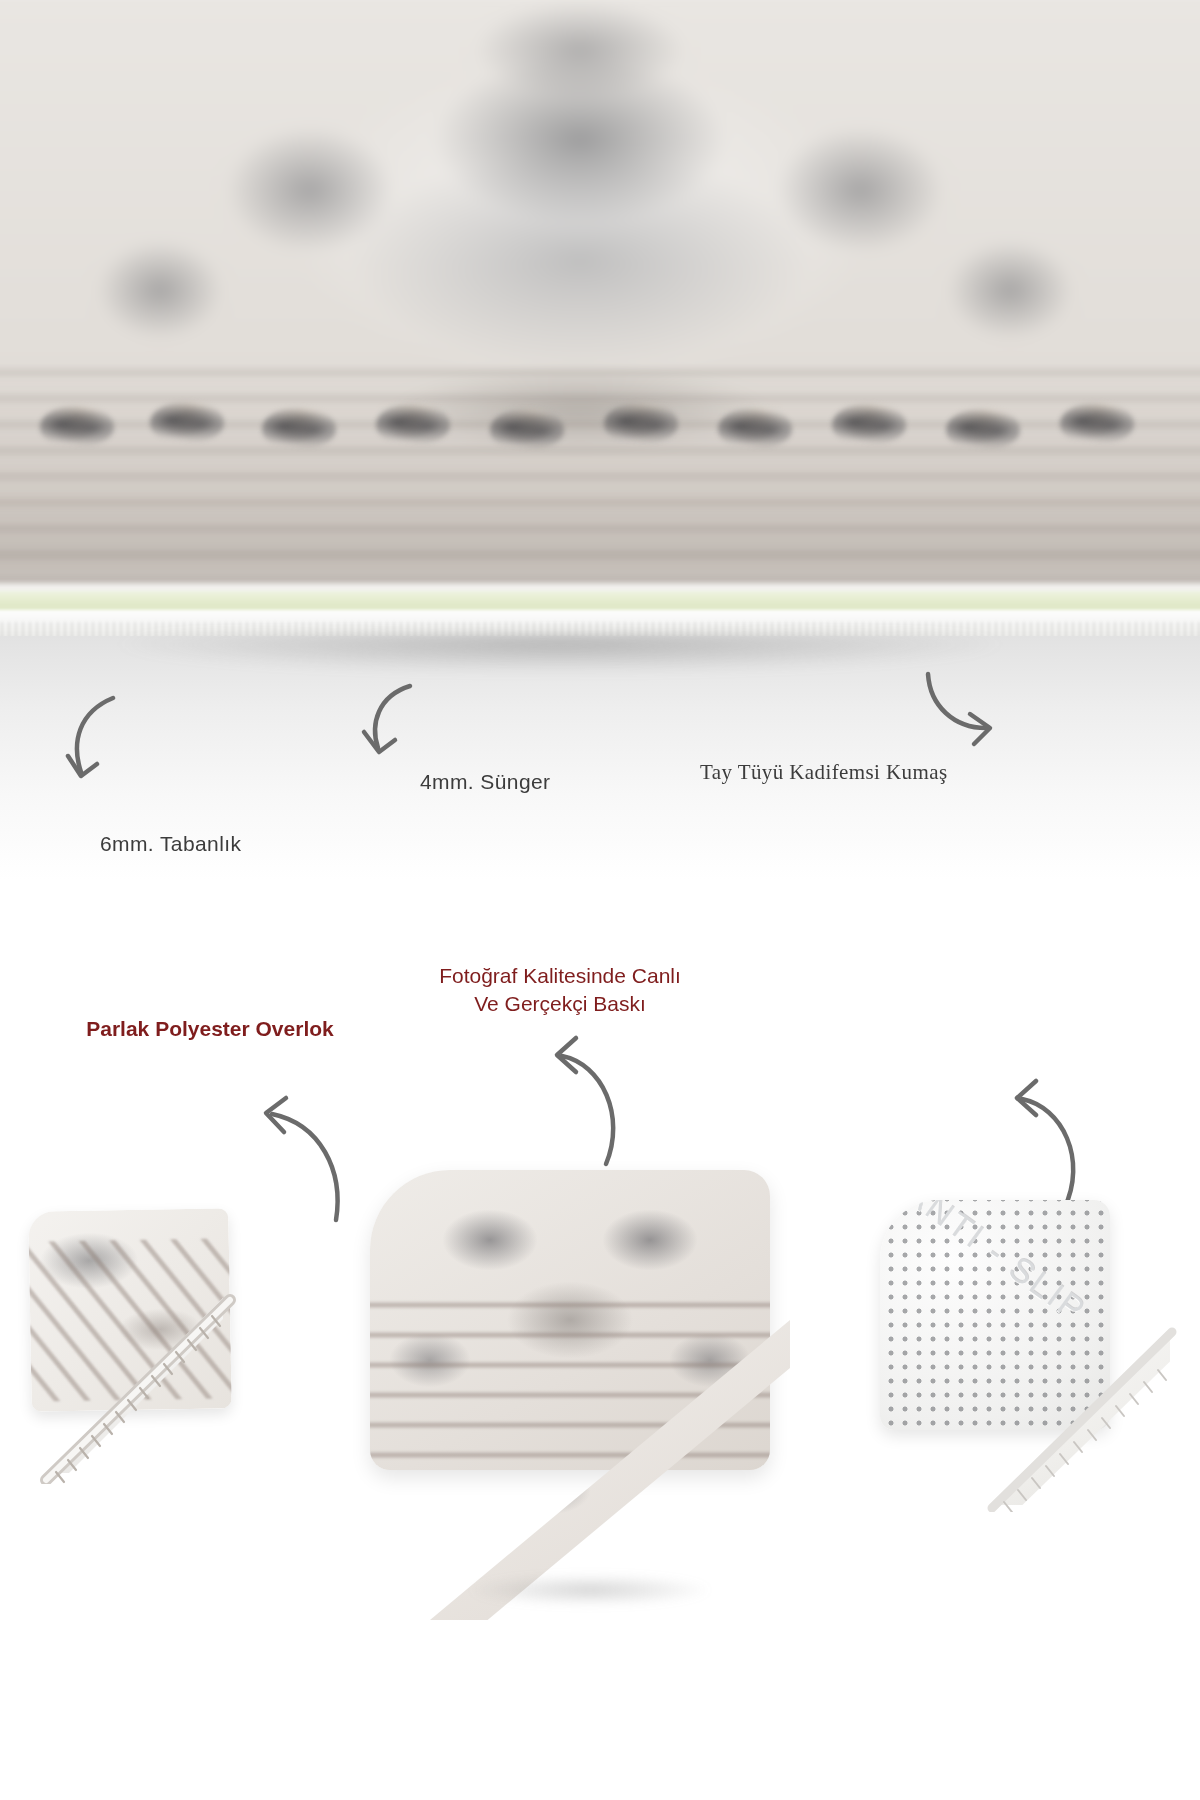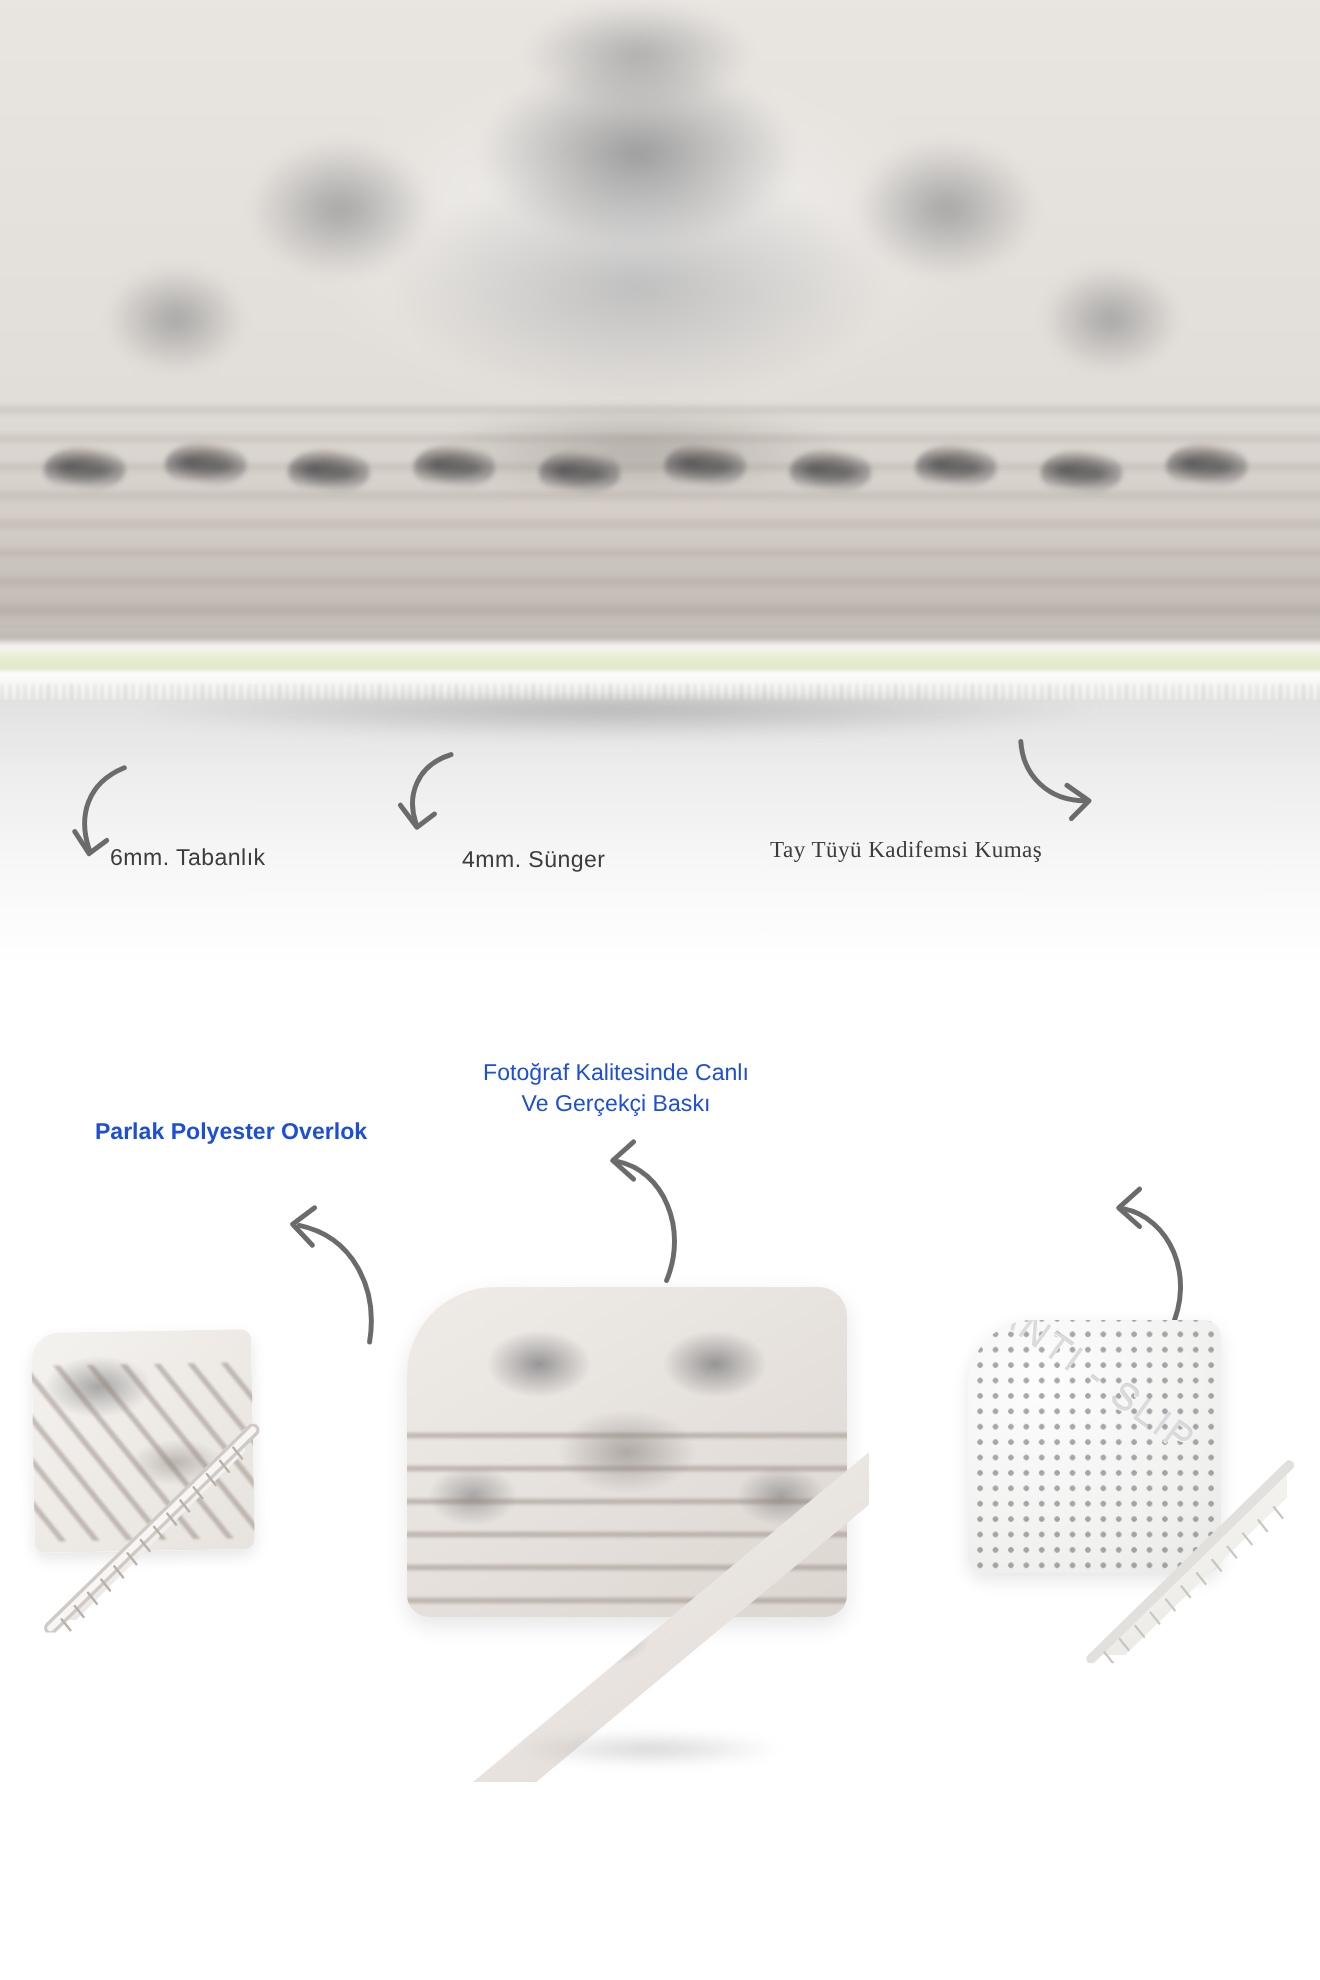--- a/index.html
+++ b/index.html
@@ -109,21 +109,21 @@
 
   
   #bottom-section {
     position:absolute; left:0; top:880px; width:1200px; height:920px;
     background:#ffffff;
   }
   .b-label {
     position:absolute;
     font-size:21px;
     line-height:28px;
-    color:#1d4ed8;
+    color:#7f1d1d;
     text-align:center;
     white-space:pre-line;
   }
 
   
   .swatch { position:absolute; }
   #swatch1 { left:30px; top:330px; width:240px; height:260px; }
   #s1-body {
     position:absolute; left:0; top:0; width:200px; height:200px;
     background:
@@ -245,21 +245,21 @@
   <div id="layer-sponge"></div>
   <div id="layer-base"></div>
   <div id="layer-base-fuzz"></div>
   <div id="floor"></div>
   <div id="floor-shadow"></div>
 
   <svg class="arrow-svg" style="left:55px; top:690px;" width="70" height="110" viewBox="0 0 70 110">
     <path d="M58 8 C24 22 16 52 26 82" fill="none" stroke="#6b6b6b" stroke-width="4.5" stroke-linecap="round"></path>
     <path d="M13 66 L26 86 L42 74" fill="none" stroke="#6b6b6b" stroke-width="4.5" stroke-linecap="round" stroke-linejoin="round"></path>
   </svg>
-  <div class="callout-label" style="left:100px; top:768px;">6mm. Tabanlık</div>
+  <div class="callout-label" style="left:100px; top:832px;">6mm. Tabanlık</div>
 
   <svg class="arrow-svg" style="left:352px; top:680px;" width="70" height="92" viewBox="0 0 70 92">
     <path d="M58 6 C26 16 18 44 26 68" fill="none" stroke="#6b6b6b" stroke-width="4.5" stroke-linecap="round"></path>
     <path d="M12 52 L27 72 L43 60" fill="none" stroke="#6b6b6b" stroke-width="4.5" stroke-linecap="round" stroke-linejoin="round"></path>
   </svg>
   <div class="callout-label" style="left:420px; top:770px;">4mm. Sünger</div>
 
   <svg class="arrow-svg" style="left:920px; top:670px;" width="90" height="90" viewBox="0 0 90 90">
     <path d="M8 4 C10 36 34 58 66 58" fill="none" stroke="#6b6b6b" stroke-width="4.5" stroke-linecap="round"></path>
     <path d="M50 44 L70 58 L54 74" fill="none" stroke="#6b6b6b" stroke-width="4.5" stroke-linecap="round" stroke-linejoin="round"></path>

